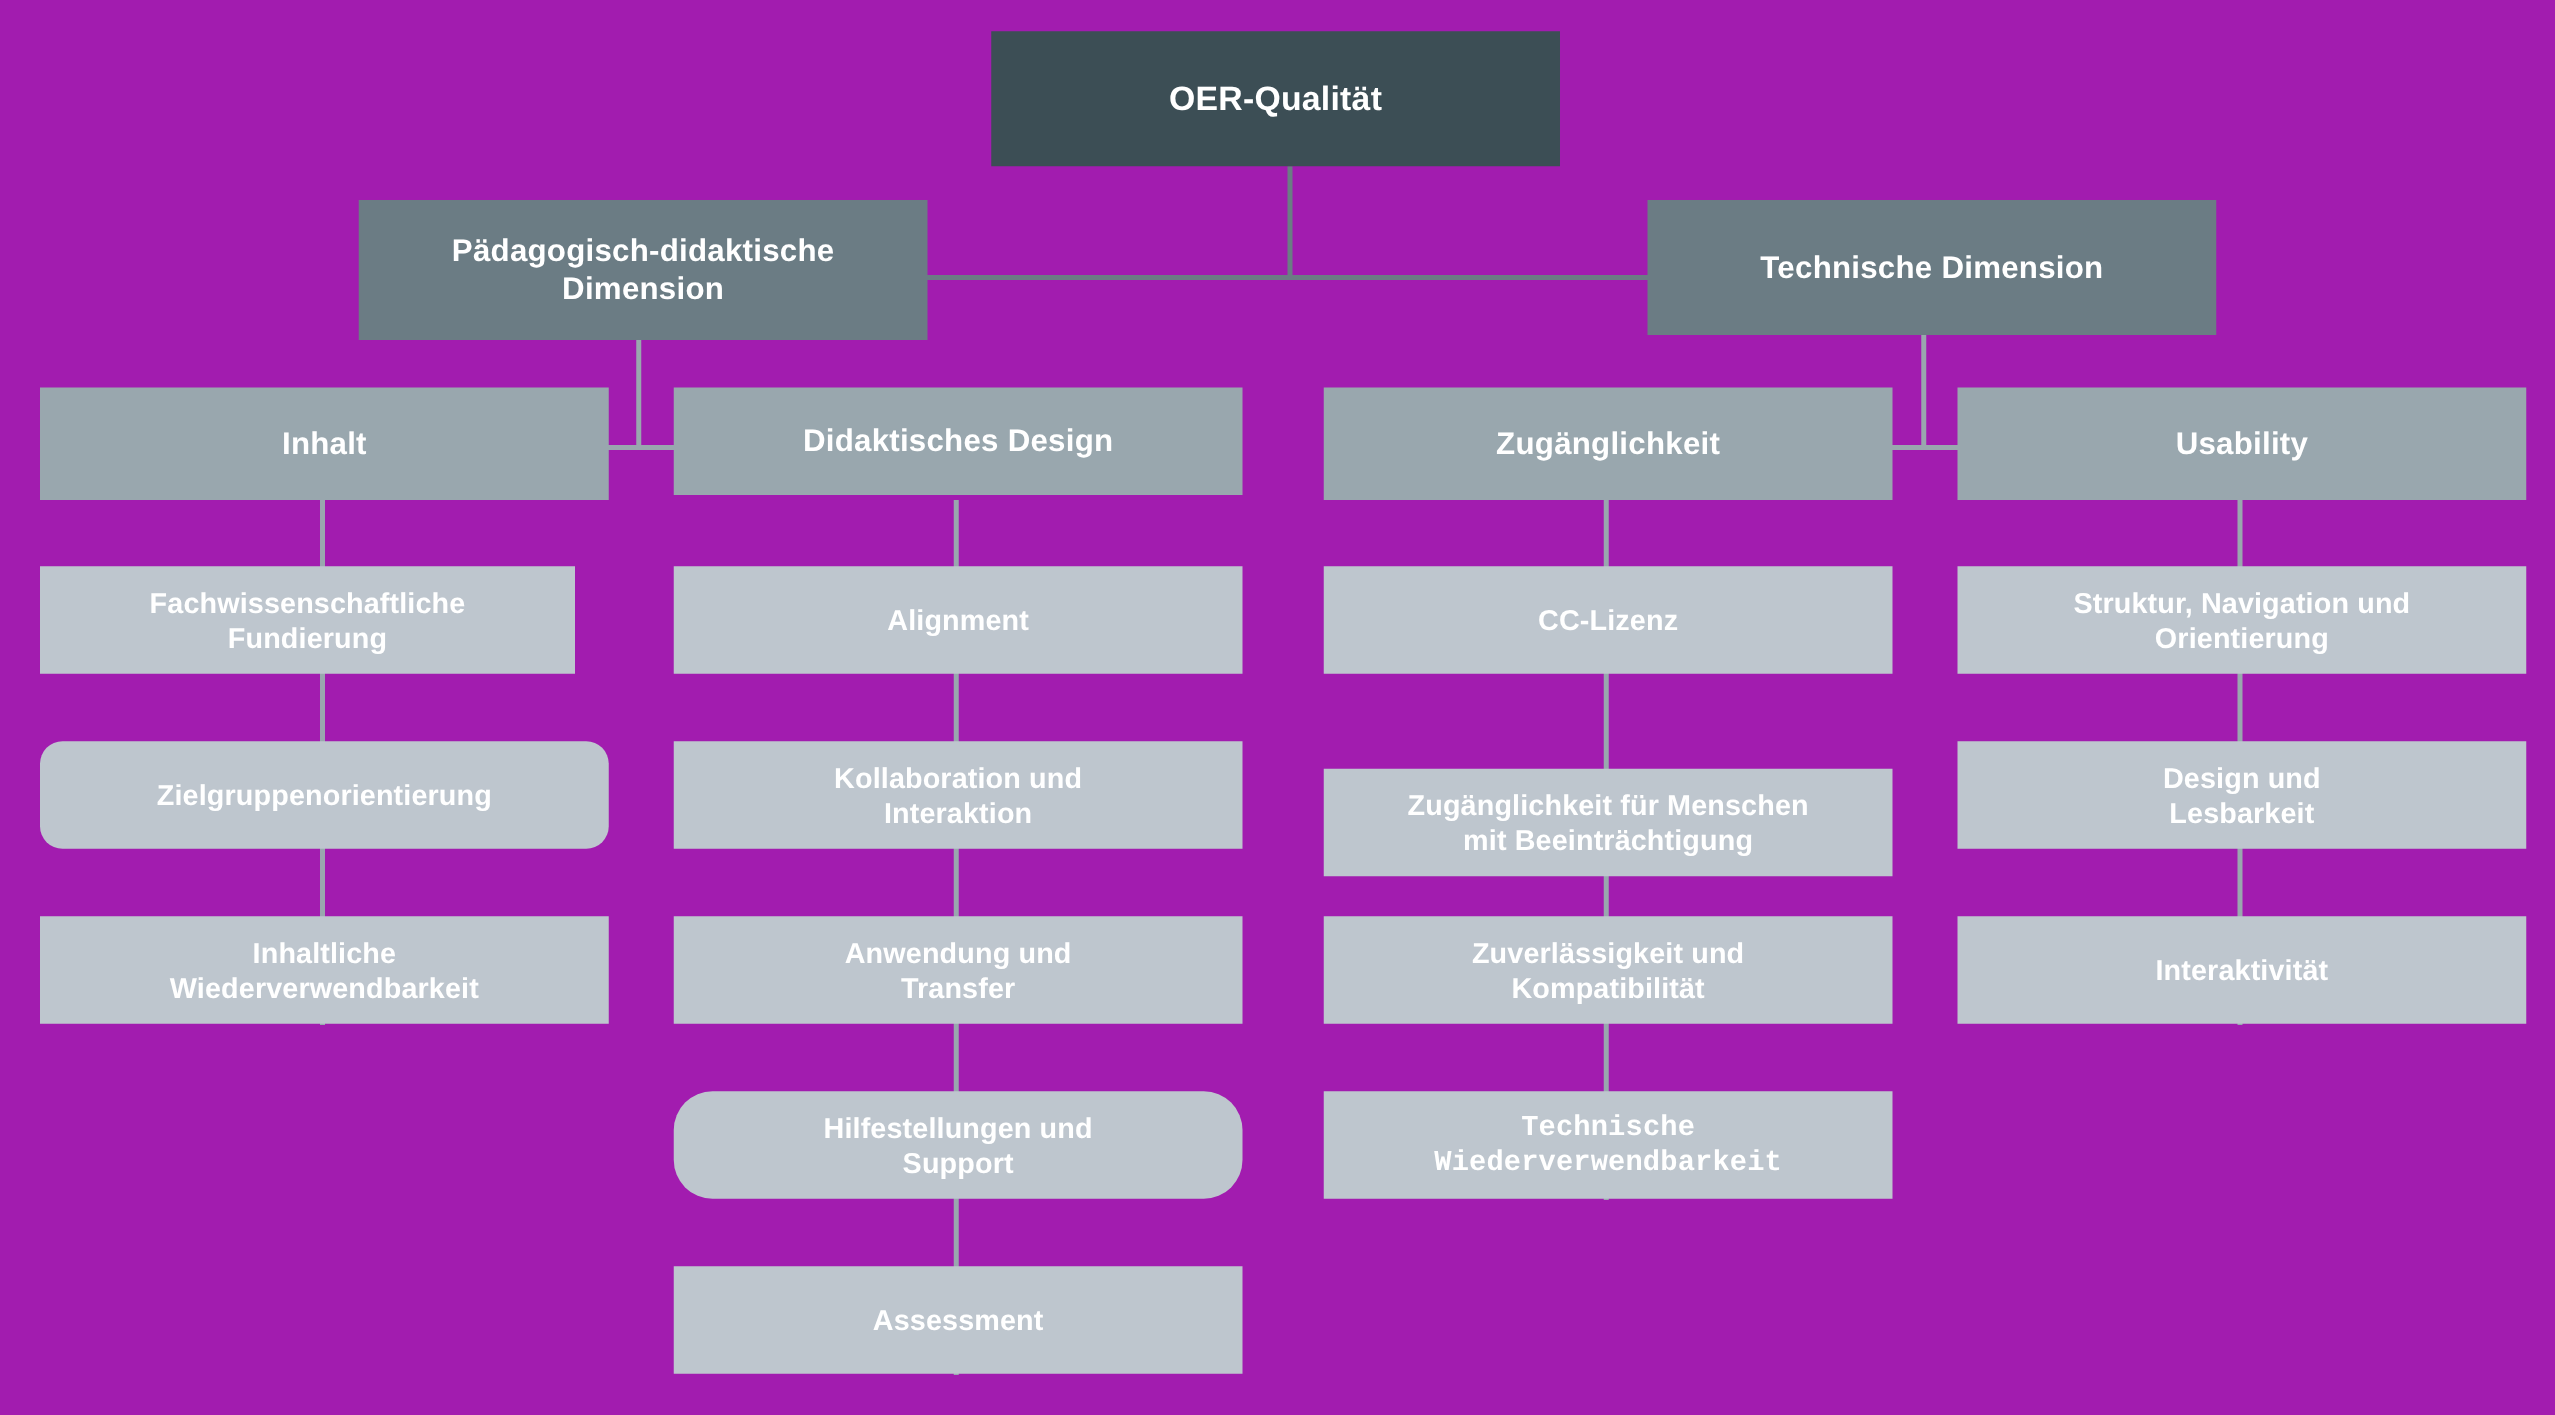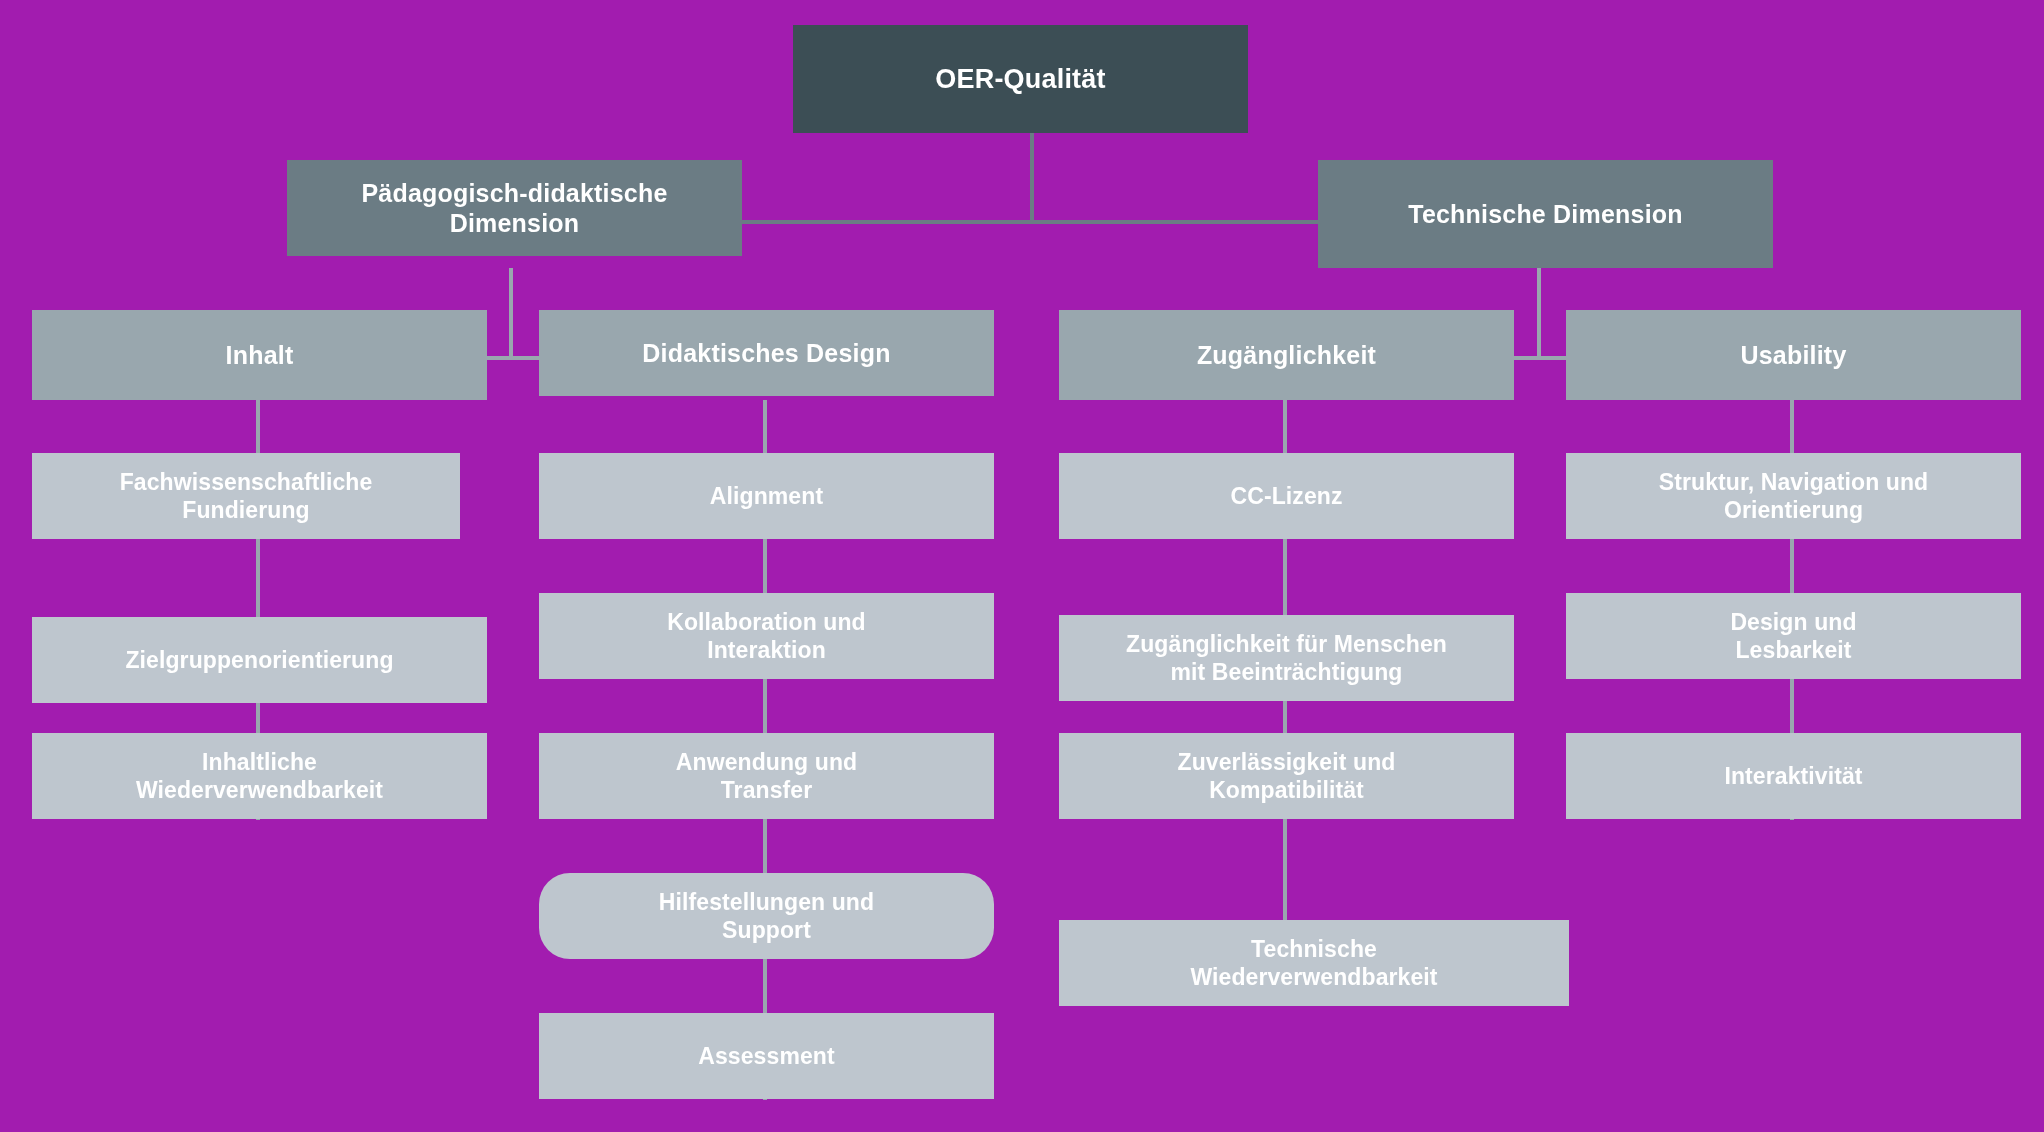--- a/index.html
+++ b/index.html
@@ -99,21 +99,21 @@
 
   <div class="connector vline" style="left:256px; top:400px; height:420px;"></div>
   <div class="connector vline" style="left:763px; top:400px; height:700px;"></div>
   <div class="connector vline" style="left:1283px; top:400px; height:560px;"></div>
   <div class="connector vline" style="left:1790px; top:400px; height:420px;"></div>
 
   <div class="node level-root" style="left:793px; top:25px; width:455px; height:108px;">
     <span class="label">OER-Qualität</span>
   </div>
 
-  <div class="node level-dim" style="left:287px; top:160px; width:455px; height:96px;">
+  <div class="node level-dim" style="left:287px; top:160px; width:455px; height:112px;">
     <span class="label">Pädagogisch-didaktische
 Dimension</span>
   </div>
 
   <div class="node level-dim" style="left:1318px; top:160px; width:455px; height:108px;">
     <span class="label">Technische Dimension</span>
   </div>
 
   <div class="node level-cat" style="left:32px; top:310px; width:455px; height:90px;">
     <span class="label">Inhalt</span>
@@ -128,21 +128,21 @@
   </div>
 
   <div class="node level-cat" style="left:1566px; top:310px; width:455px; height:90px;">
     <span class="label">Usability</span>
   </div>
 
   <div class="node level-leaf" style="left:32px; top:453px; width:428px; height:86px;">
     <span class="label">Fachwissenschaftliche
 Fundierung</span>
   </div>
-  <div class="node level-leaf" style="left:32px; top:617px; width:455px; height:86px;">
+  <div class="node level-leaf" style="left:32px; top:593px; width:455px; height:86px;border-radius:18px;">
     <span class="label">Zielgruppenorientierung</span>
   </div>
   <div class="node level-leaf" style="left:32px; top:733px; width:455px; height:86px;">
     <span class="label">Inhaltliche
 Wiederverwendbarkeit</span>
   </div>
 
   <div class="node level-leaf" style="left:539px; top:453px; width:455px; height:86px;">
     <span class="label">Alignment</span>
   </div>
@@ -166,21 +166,21 @@
     <span class="label">CC-Lizenz</span>
   </div>
   <div class="node level-leaf" style="left:1059px; top:593px; width:455px; height:86px;margin-top:22px;">
     <span class="label">Zugänglichkeit für Menschen
 mit Beeinträchtigung</span>
   </div>
   <div class="node level-leaf" style="left:1059px; top:733px; width:455px; height:86px;">
     <span class="label">Zuverlässigkeit und
 Kompatibilität</span>
   </div>
-  <div class="node level-leaf" style="left:1059px; top:920px; width:510px; height:86px;">
+  <div class="node level-leaf" style="left:1059px; top:873px; width:455px; height:86px;font-family:Liberation Mono, monospace;">
     <span class="label">Technische
 Wiederverwendbarkeit</span>
   </div>
 
   <div class="node level-leaf" style="left:1566px; top:453px; width:455px; height:86px;">
     <span class="label">Struktur, Navigation und
 Orientierung</span>
   </div>
   <div class="node level-leaf" style="left:1566px; top:593px; width:455px; height:86px;">
     <span class="label">Design und

